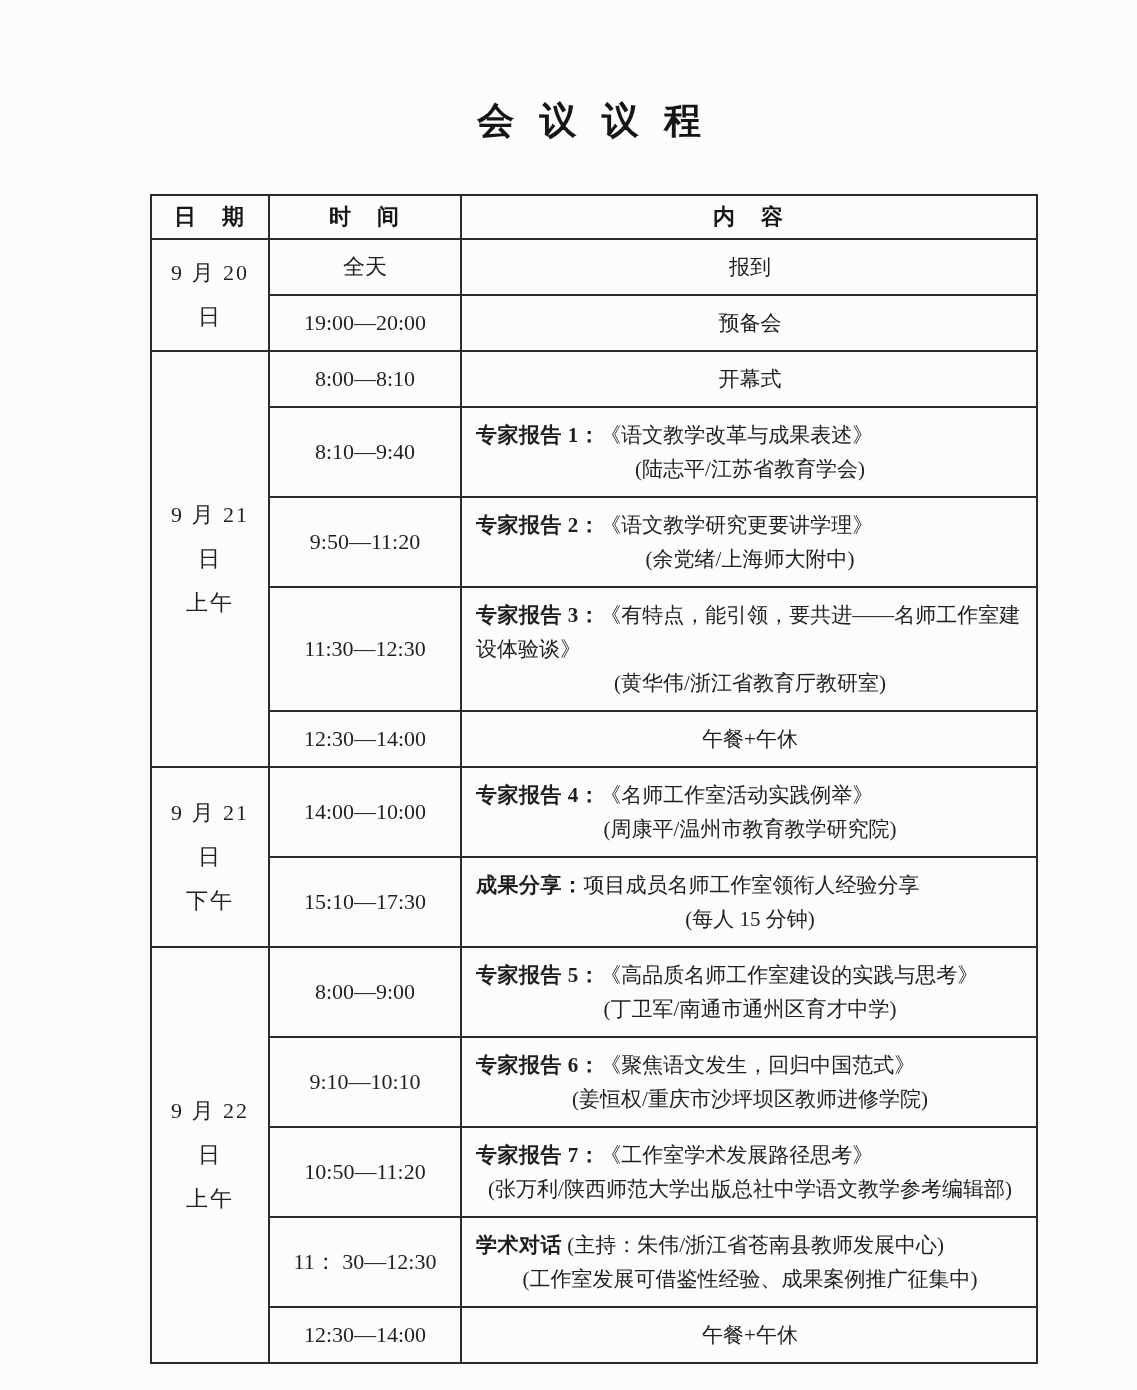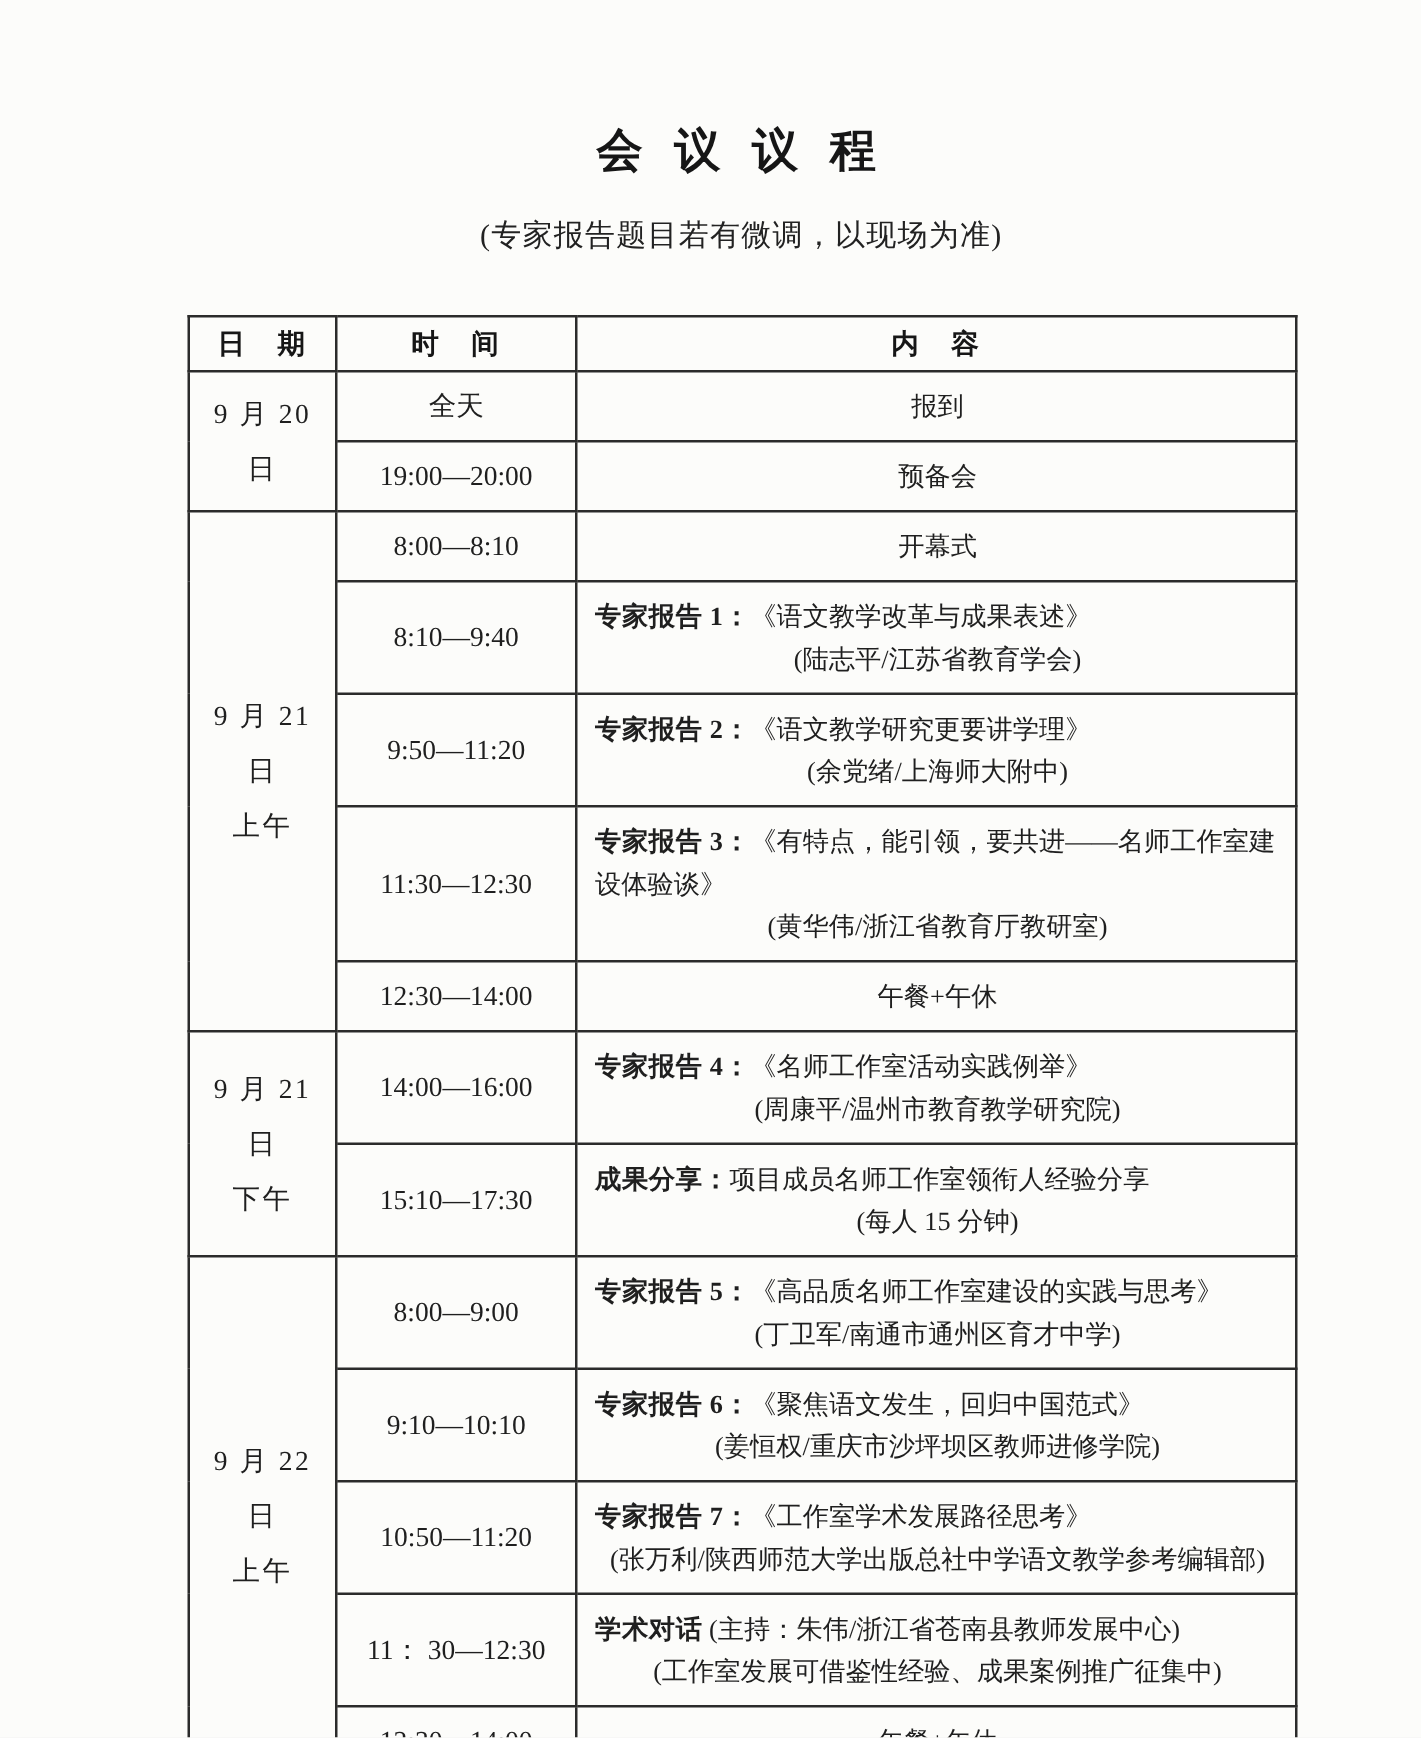--- a/index.html
+++ b/index.html
@@ -74,21 +74,20 @@
   .align-center { text-align: center; }
   .align-left { text-align: left; }
   tr.single td.content-cell, tr.single td.time-cell { height: 48px; }
 </style>
 </head>
 <body>
 
 <div class="page">
   <div class="doc-header">
     <div class="doc-title">会 议 议 程</div>
-    <div class="doc-subtitle">(专家报告题目若有微调，以现场为准)</div>
   </div>
 
   <table class="agenda">
     <colgroup>
       <col class="c-date">
         <col class="c-time">
         <col class="c-content">
     </colgroup>
     <thead>
       <tr>
@@ -148,21 +147,21 @@
           <td class="time-cell">12:30—14:00</td>
           <td class="content-cell">
             <div class="content-line align-center"><span>午餐+午休</span></div>
           </td>
         </tr>
         <tr class="multi">
           <td class="date-cell" rowspan="2">
             <div class="date-line">9 月 21 日</div>
             <div class="date-line">下午</div>
           </td>
-          <td class="time-cell">14:00—16:00</td>
+          <td class="time-cell">14:00—10:00</td>
           <td class="content-cell">
             <div class="content-line align-left"><b class="content-label">专家报告 4：</b><span>《名师工作室活动实践例举》</span></div>
             <div class="content-line align-center"><span>(周康平/温州市教育教学研究院)</span></div>
           </td>
         </tr>
         <tr class="multi">
           <td class="time-cell">15:10—17:30</td>
           <td class="content-cell">
             <div class="content-line align-left"><b class="content-label">成果分享：</b><span>项目成员名师工作室领衔人经验分享</span></div>
             <div class="content-line align-center"><span>(每人 15 分钟)</span></div>

